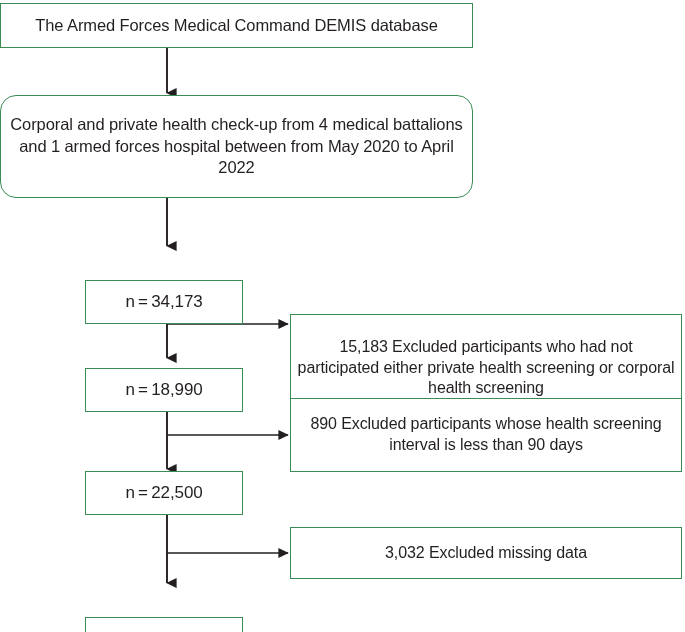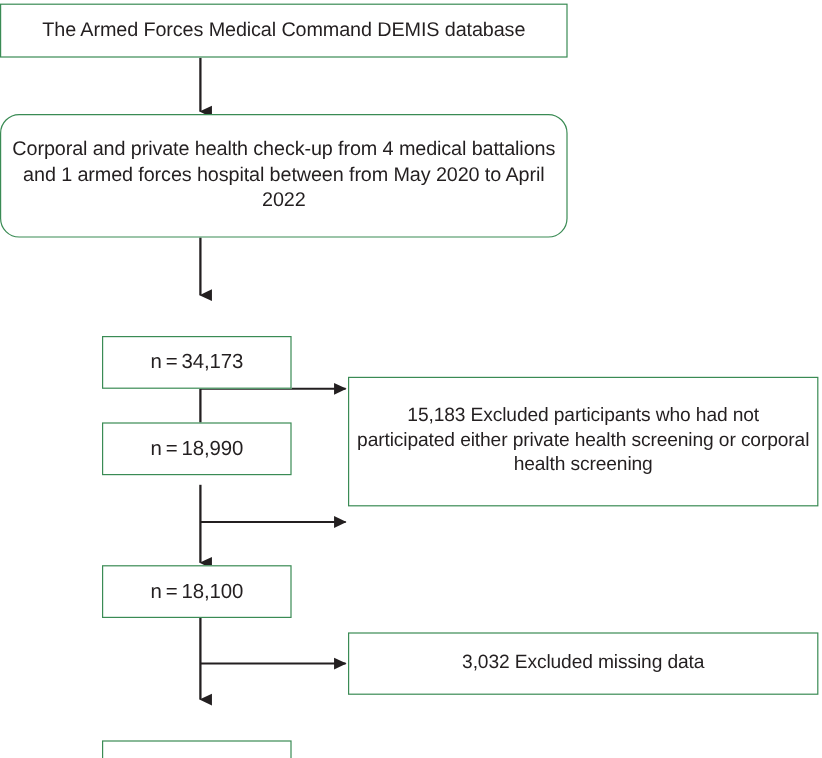--- a/index.html
+++ b/index.html
@@ -56,21 +56,21 @@
   }
 
   
   .count-box {
     left: 85px;
     width: 158px;
     height: 44px;
     font-size: 17px;
   }
   #box-n1 { top: 248px; margin-top: 32px; }
-  #box-n2 { top: 352px; text-align: center; }
+  #box-n2 { top: 368px; text-align: center; }
   #box-n3 { top: 471px; }
   #box-n4 { top: 617px; }
 
   
   .exclusion-box {
     left: 290px;
     width: 392px;
     font-size: 16px;
   }
   #box-excl1 { top: 270px; height: 108px; margin-top: 44px; }
@@ -138,29 +138,32 @@
 
   <div class="node count-box" id="box-n1">
     <span class="node-text">n = 34,173</span>
   </div>
 
   <div class="node count-box" id="box-n2">
     <span class="node-text">n = 18,990</span>
   </div>
 
   <div class="node count-box" id="box-n3">
-    <span class="node-text">n = 18,100</span>
+    <span class="node-text">n = 22,500</span>
   </div>
 
   <div class="node count-box" id="box-n4">
     <span class="node-text">n = 15,068</span>
   </div>
 
   <div class="node exclusion-box" id="box-excl1">
     <span class="node-text">15,183 Excluded participants who had not participated either private health screening or corporal health screening</span>
   </div>
 
+  <div class="node exclusion-box" id="box-excl2">
+    <span class="node-text">890 Excluded participants whose health screening interval is less than 90 days</span>
+  </div>
 
   <div class="node exclusion-box" id="box-excl3">
     <span class="node-text">3,032 Excluded missing data</span>
   </div>
 
 </div>
 
 </body></html>

